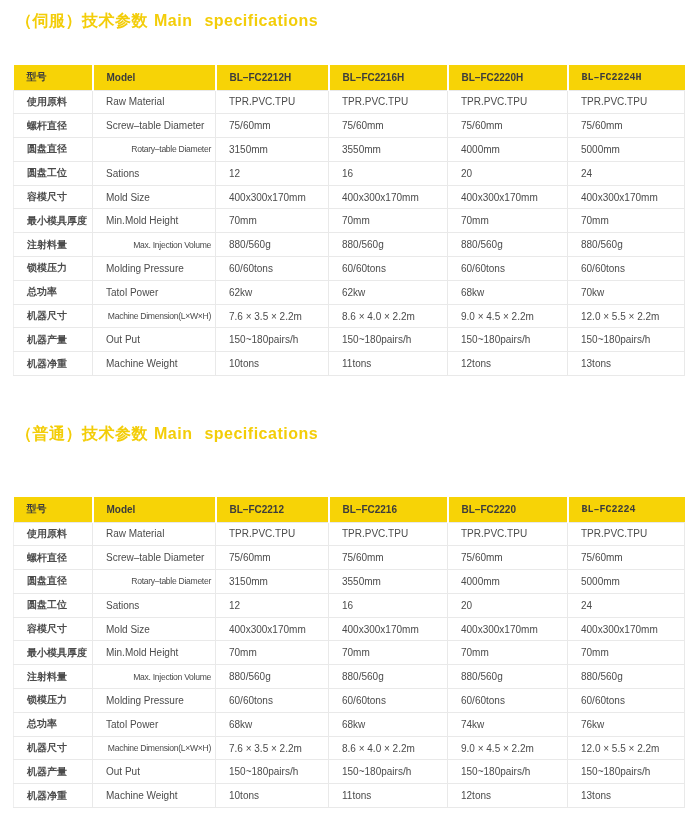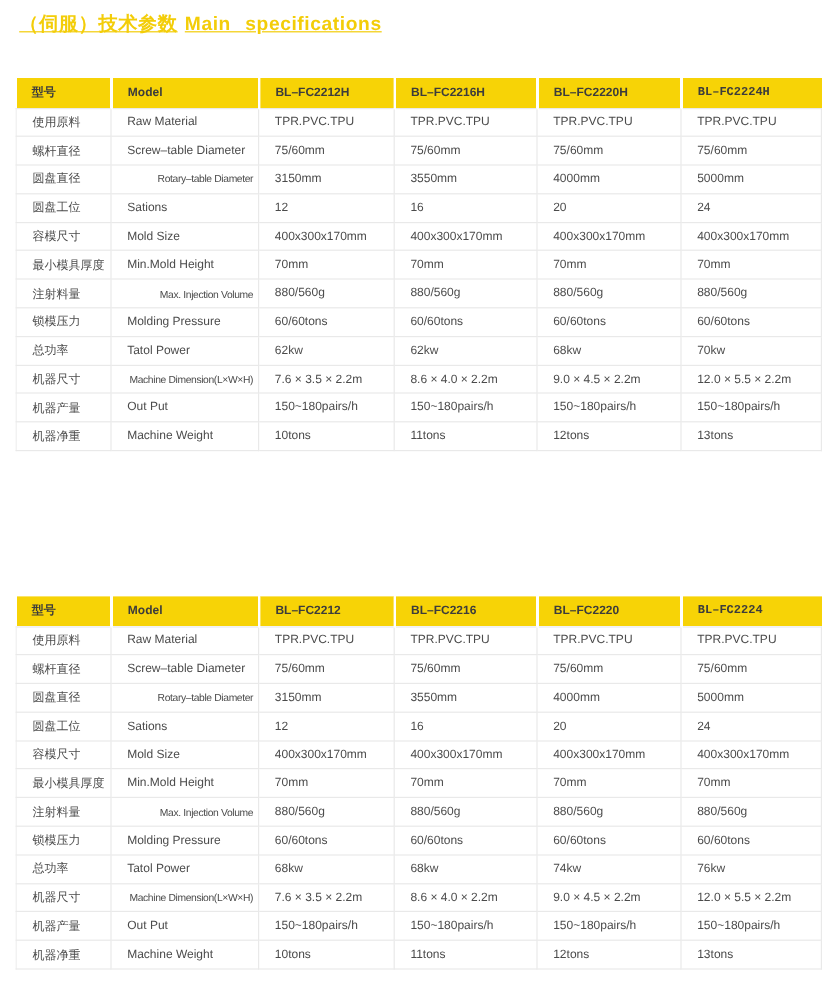--- a/index.html
+++ b/index.html
@@ -17,21 +17,20 @@
   }
   .section-title {
     position: absolute;
     left: 16px;
     margin: 0;
     font-size: 16px;
     line-height: 20px;
     font-weight: bold;
     color: #f3cd08;
     letter-spacing: 0.5px;
-    text-decoration: underline;
   }
   .section-title .en {
     margin-left: 6px;
     word-spacing: 7px;
   }
   #title-servo { top: 11px; }
   #title-standard { top: 424px; }
 
   table.spec-table {
     position: absolute;
@@ -60,21 +59,21 @@
 
   .spec-table tbody td {
     color: #4b4b4b;
     height: 23.8px;
     padding: 0 4px 0 13px;
     border: 1px solid #e9e9e9;
     white-space: nowrap;
     overflow: hidden;
     background: #ffffff;
   }
-  .spec-table tbody tr td:first-child { border-left-color: #efefef; }
+  .spec-table tbody tr td:first-child { border-left-color: #efefef; font-weight: bold; }
   .spec-table tbody td.condensed {
     font-size: 8.6px;
     letter-spacing: -0.3px;
     padding-left: 8px;
     text-align: right;
   }
 </style>
 </head>
 <body>
 
@@ -196,20 +195,23 @@
           <td>机器净重</td>
           <td>Machine Weight</td>
           <td>10tons</td>
           <td>11tons</td>
           <td>12tons</td>
           <td>13tons</td>
         </tr>
       </tbody>
   </table>
 
+  <h2 class="section-title" id="title-standard">
+    <span>（普通）技术参数</span><span class="en">Main specifications</span>
+  </h2>
 
   <table class="spec-table" id="table-standard">
     <colgroup>
       <col style="width:79px">
         <col style="width:123px">
         <col style="width:113px">
       <col style="width:119px">
         <col style="width:120px">
         <col style="width:117px">
     </colgroup>

